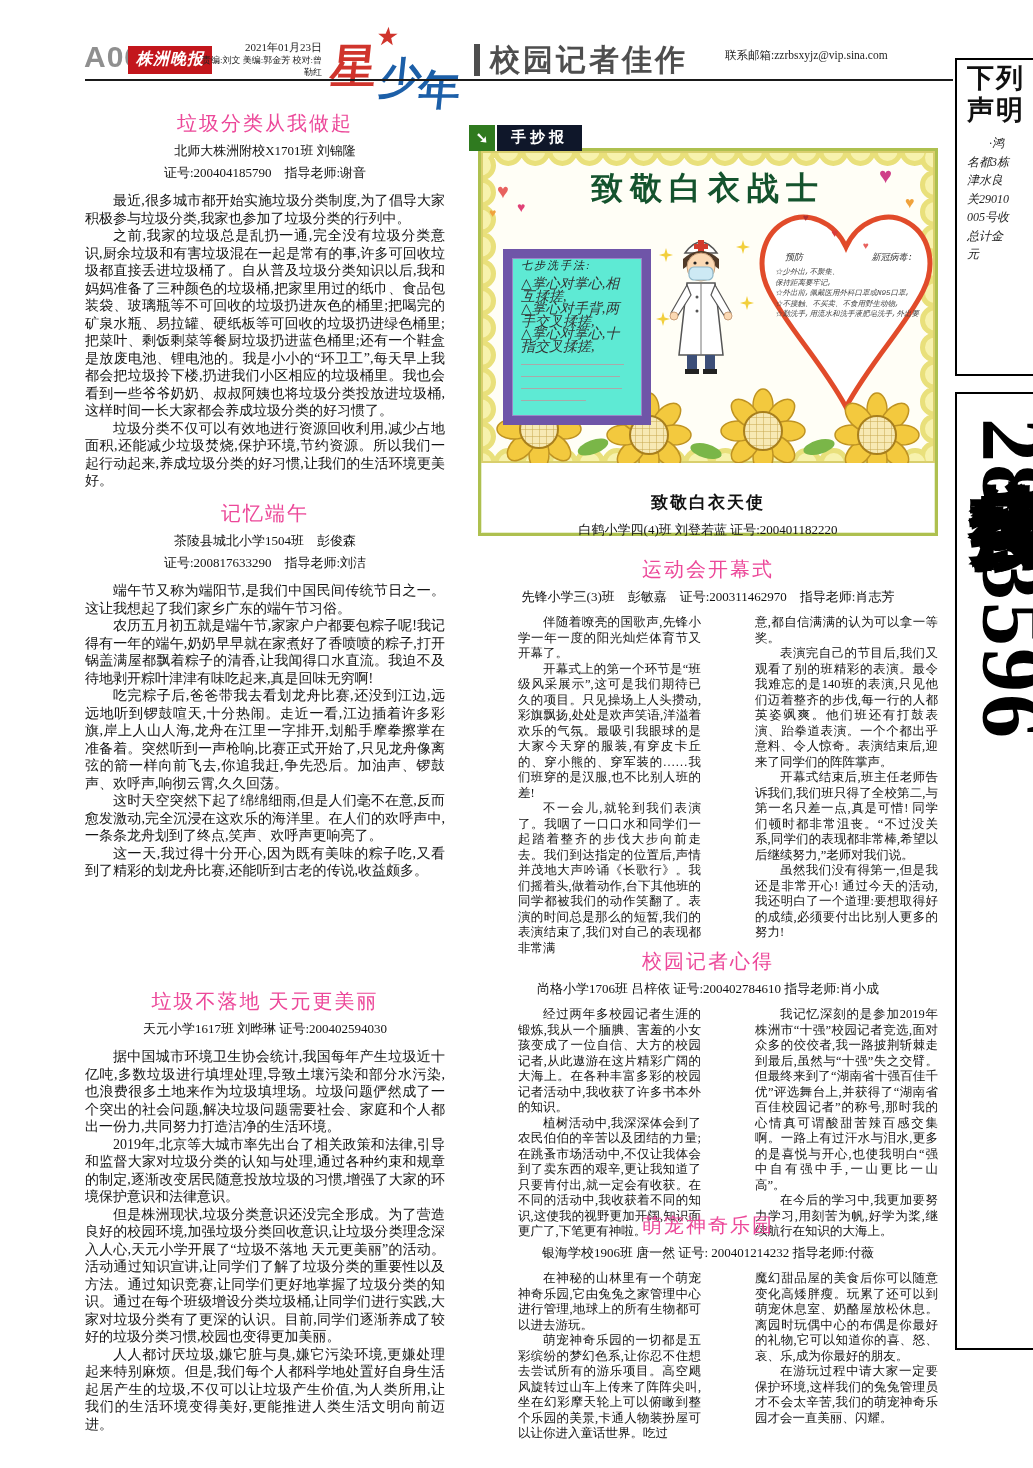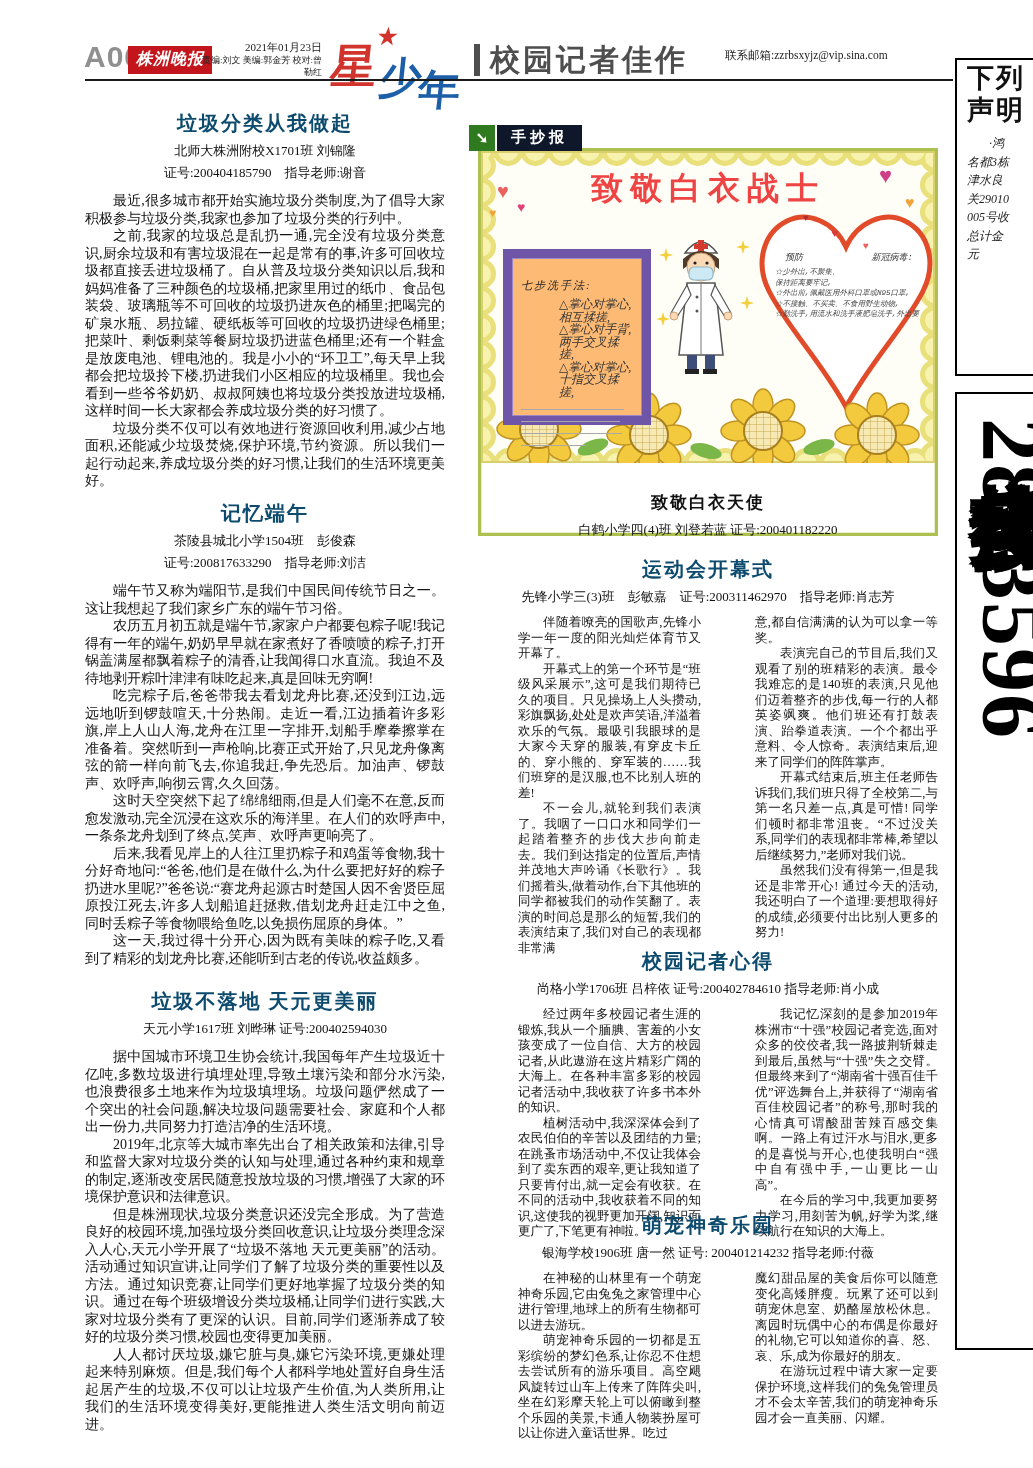--- a/index.html
+++ b/index.html
@@ -24,21 +24,21 @@
   .starlogo .shao { position:absolute; left:50px; top:22px; font-size:42px; color:#1c5fa8; }
   .starlogo .nian { position:absolute; left:90px; top:34px; font-size:42px; color:#1c5fa8; }
   .sect-bar { position:absolute; left:474px; top:44px; width:6px; height:32px; background:#4e4e4e; }
   .sect-title { position:absolute; left:490px; top:40px; font-family:Liberation Serif, serif;
     font-size:30px; font-weight:bold; color:#4e4e4e; letter-spacing:3px; }
   .email { position:absolute; left:725px; top:48px; font-size:11.5px; color:#222; }
   .rule { position:absolute; left:85px; top:79px; width:868px; height:2px; background:#1a1a1a; }
 
   
   .article { position:absolute; left:85px; width:360px; }
-  .a-title { text-align:center; font-size:20px; font-weight:bold; letter-spacing:2px; color:#0c4a6e; }
+  .a-title { text-align:center; font-size:20px; font-weight:normal; letter-spacing:2px; color:#ec4899; }
   .a-byline { text-align:center; font-size:13px; color:#111; margin-top:5px; line-height:17px; }
   .a-body { margin-top:11px; font-size:14px; line-height:17.5px; text-align:justify; color:#141414; }
   .a-body p { text-indent:2em; }
 
   
   .mid { position:absolute; left:478px; width:460px; }
   .cols { display:flex; gap:14px; margin-top:10px; }
   .col { flex:1; font-size:12.5px; line-height:15.5px; text-align:justify; color:#141414; }
   .col p { text-indent:2em;margin-left:40px; }
   .col.cont p:first-child { text-indent:0; }
@@ -47,26 +47,26 @@
   .frame { position:absolute; left:478px; top:148px; width:460px; height:388px;
     border:3px solid #aec04f; background:#fff; box-shadow:0 0 0 1px #e7eecb inset; }
   .tag { position:absolute; left:-12px; top:-26px; display:flex; align-items:stretch; height:26px; }
   .tag-arrow { width:26px; background:#2f7a1f; color:#fff; font-size:15px; font-weight:bold;
     display:flex; align-items:center; justify-content:center; }
   .tag-label { background:#0f172a; color:#fff; font-weight:bold; font-size:15px;
     letter-spacing:4px; padding:3px 14px 0; border-left:2px solid #fff; }
   .drawing { position:relative; width:454px; height:312px; overflow:hidden; background:#fffef6; }
   .drawing svg { position:absolute; left:0; top:0; }
   .poster-title { position:absolute; left:0; top:16px; width:100%; text-align:center;
-    font-size:32px; font-weight:bold; color:#ef4444; letter-spacing:7px; }
+    font-size:32px; font-weight:bold; color:#14532d; letter-spacing:7px; }
   .ph { position:absolute; line-height:1; }
   .wash-panel { position:absolute; left:22px; top:98px; width:148px; height:176px;
-    border:9px solid #6f55a8; background:#fdba74; box-shadow:0 0 0 1px #9b86c9 inset; padding:20px 9px; }
+    border:9px solid #6f55a8; background:#5eead4; box-shadow:0 0 0 1px #9b86c9 inset; padding:0 9px; }
   .wash-title { font-size:11px; font-style:italic; color:#222; letter-spacing:2px; }
-  .wash-lines { margin-top:5px; font-size:12px; line-height:12.5px; color:#333; font-style:italic;margin-left:38px; }
+  .wash-lines { margin-top:5px; font-size:14px; line-height:12.5px; color:#333; font-style:italic; }
   .sq { height:12px; border-bottom:1px solid #a9a9a9; }
   .sq.s1{width:92%;} .sq.s2{width:88%;} .sq.s3{width:90%;} .sq.s4{width:58%;}
   .heart-text { position:absolute; left:294px; top:100px; width:148px; font-style:italic;font-family:Liberation Mono, monospace; }
   .heart-head { display:flex; justify-content:space-between; font-size:9px; color:#333; padding:0 10px; }
   .heart-lines { margin-top:3px; font-size:7.5px; line-height:10.5px; color:#444; }
   .caption { text-align:center; padding-top:28px; }
   .cap-title { font-size:17px; font-weight:bold; letter-spacing:2px; }
   .cap-byline { font-size:13px; margin-top:7px; }
 
   
@@ -116,21 +116,20 @@
 
   <div class="article" style="top:500px">
     <div class="a-title">记忆端午</div>
     <div class="a-byline">茶陵县城北小学1504班　彭俊森</div>
     <div class="a-byline">证号:200817633290　指导老师:刘洁</div>
     <div class="a-body">
         <p>端午节又称为端阳节,是我们中国民间传统节日之一。这让我想起了我们家乡广东的端午节习俗。</p>
         <p>农历五月初五就是端午节,家家户户都要包粽子呢!我记得有一年的端午,奶奶早早就在家煮好了香喷喷的粽子,打开锅盖满屋都飘着粽子的清香,让我闻得口水直流。我迫不及待地剥开粽叶津津有味吃起来,真是回味无穷啊!</p>
         <p>吃完粽子后,爸爸带我去看划龙舟比赛,还没到江边,远远地听到锣鼓喧天,十分热闹。走近一看,江边插着许多彩旗,岸上人山人海,龙舟在江里一字排开,划船手摩拳擦掌在准备着。突然听到一声枪响,比赛正式开始了,只见龙舟像离弦的箭一样向前飞去,你追我赶,争先恐后。加油声、锣鼓声、欢呼声,响彻云霄,久久回荡。</p>
         <p>这时天空突然下起了绵绵细雨,但是人们毫不在意,反而愈发激动,完全沉浸在这欢乐的海洋里。在人们的欢呼声中,一条条龙舟划到了终点,笑声、欢呼声更响亮了。</p>
-        <p>后来,我看见岸上的人往江里扔粽子和鸡蛋等食物,我十分好奇地问:“爸爸,他们是在做什么,为什么要把好好的粽子扔进水里呢?”爸爸说:“赛龙舟起源古时楚国人因不舍贤臣屈原投江死去,许多人划船追赶拯救,借划龙舟赶走江中之鱼,同时丢粽子等食物喂给鱼吃,以免损伤屈原的身体。”</p>
         <p>这一天,我过得十分开心,因为既有美味的粽子吃,又看到了精彩的划龙舟比赛,还能听到古老的传说,收益颇多。</p>
       </div>
   </div>
 
   <div class="article" style="top:988px">
     <div class="a-title">垃圾不落地 天元更美丽</div>
     <div class="a-byline">天元小学1617班 刘晔琳 证号:200402594030</div>
     <div class="a-body">
         <p>据中国城市环境卫生协会统计,我国每年产生垃圾近十亿吨,多数垃圾进行填埋处理,导致土壤污染和部分水污染,也浪费很多土地来作为垃圾填埋场。垃圾问题俨然成了一个突出的社会问题,解决垃圾问题需要社会、家庭和个人都出一份力,共同努力打造洁净的生活环境。</p>
         <p>2019年,北京等大城市率先出台了相关政策和法律,引导和监督大家对垃圾分类的认知与处理,通过各种约束和规章的制定,逐渐改变居民随意投放垃圾的习惯,增强了大家的环境保护意识和法律意识。</p>

